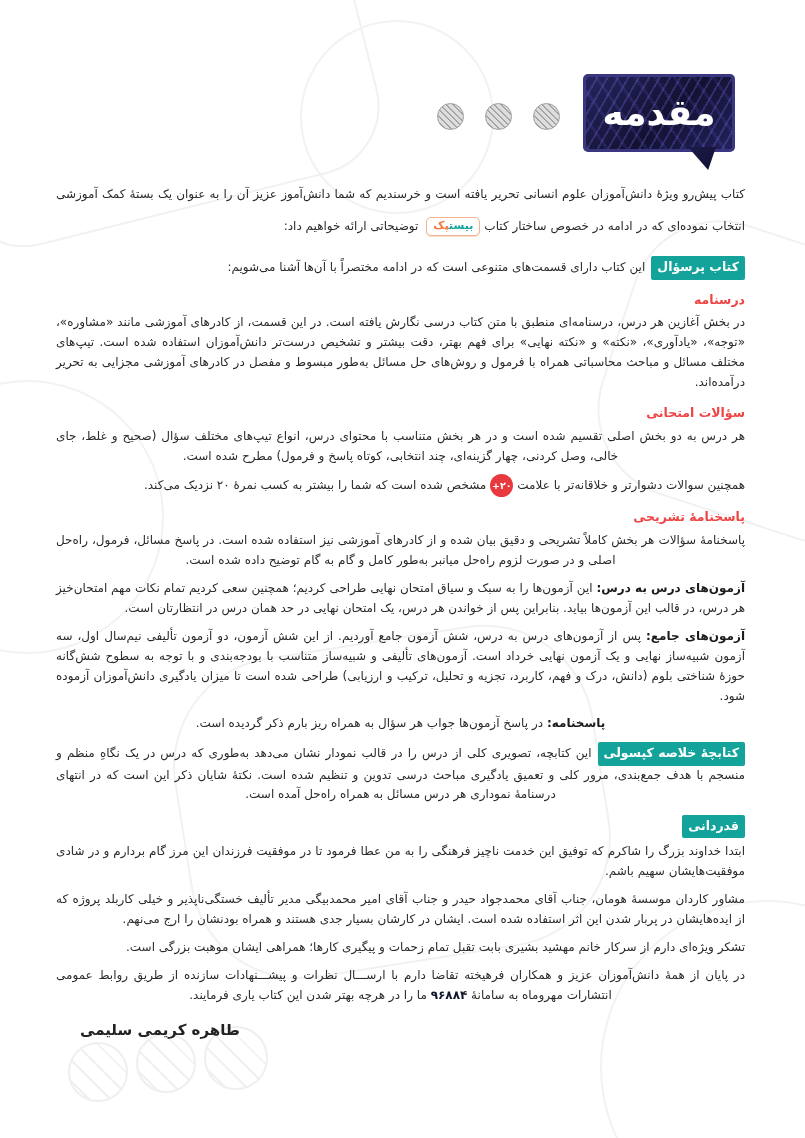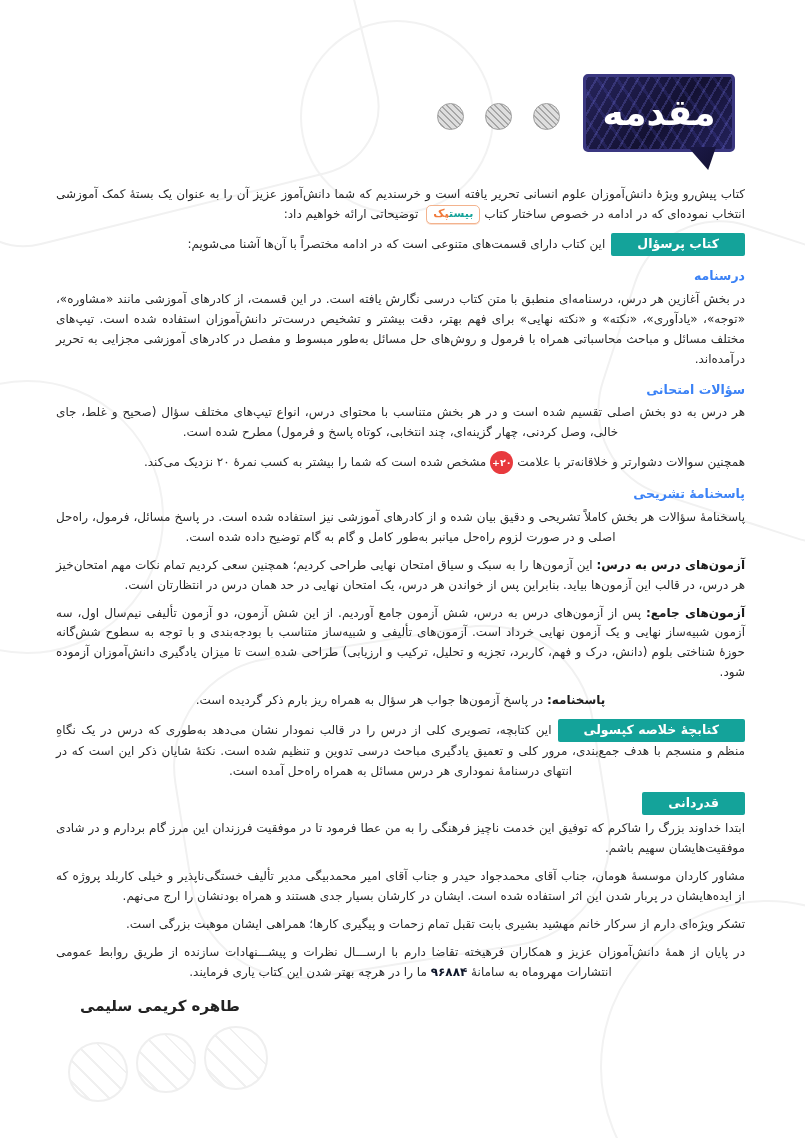--- a/index.html
+++ b/index.html
@@ -36,36 +36,36 @@
     width:27px;height:27px;border-radius:50%;border:1px solid #9c9c9c;box-sizing:border-box;
     background:repeating-linear-gradient(45deg,#a6a6a6 0 1.5px,#dedede 1.5px 4.5px);
   }
   
   .content{position:absolute;top:182px;right:60px;left:56px;z-index:1;font-size:12px;line-height:1.66;}
   .content p{margin:3px 0 8px;}
   .p-jr{text-align:justify;text-align-last:right;}
   .p-jc{text-align:justify;text-align-last:center;}
   .p-r {text-align:right;}
   .p-c {text-align:center;}
-  .sec-title{color:#3b82f6;font-weight:bold;font-size:12.5px;margin:10px 0 1px;text-align:right;}
+  .sec-title{color:#ef4444;font-weight:bold;font-size:12.5px;margin:10px 0 1px;text-align:right;}
   .hl{
     display:inline-block;background:#14a39a;color:#ffffff;font-weight:bold;font-size:12.5px;
-    padding:2px 26px 3px;border-radius:2px;margin-left:6px;line-height:1.45;
+    padding:2px 6px 3px;border-radius:2px;margin-left:6px;line-height:1.45;
   }
   .hl-row{margin:10px 0 4px;text-align:right;}
   .lead{font-weight:bold;color:#1b1b1b;}
   .plus-badge{
     display:inline-flex;align-items:center;justify-content:center;direction:ltr;
     width:23px;height:23px;border-radius:50%;background:#e83a3e;color:#fff;
     font-size:9.5px;font-weight:bold;vertical-align:middle;margin:0 4px;line-height:1;
   }
   .sms-number{color:#0f172a;font-weight:bold;}
   .bistpack{
     display:inline-block;direction:rtl;background:#ffffff;border:1.5px solid #f3b38e;
-    border-radius:5px;padding:0 6px 1px;margin:0 4px;font-weight:bold;font-size:11px;
+    border-radius:5px;padding:0 6px 1px;margin:12px 4px;font-weight:bold;font-size:11px;
     vertical-align:middle;line-height:1.5;box-shadow:0 1px 0 rgba(240,122,60,.25);
   }
   .bp-teal{color:#14a39a;}
   .bp-orange{color:#f07a3c;}
   .signature{font-weight:bold;font-size:15px;color:#222;text-align:left;padding-left:24px;margin-top:12px;}
 </style>
 </head>
 <body>
 
 <div class="page">

